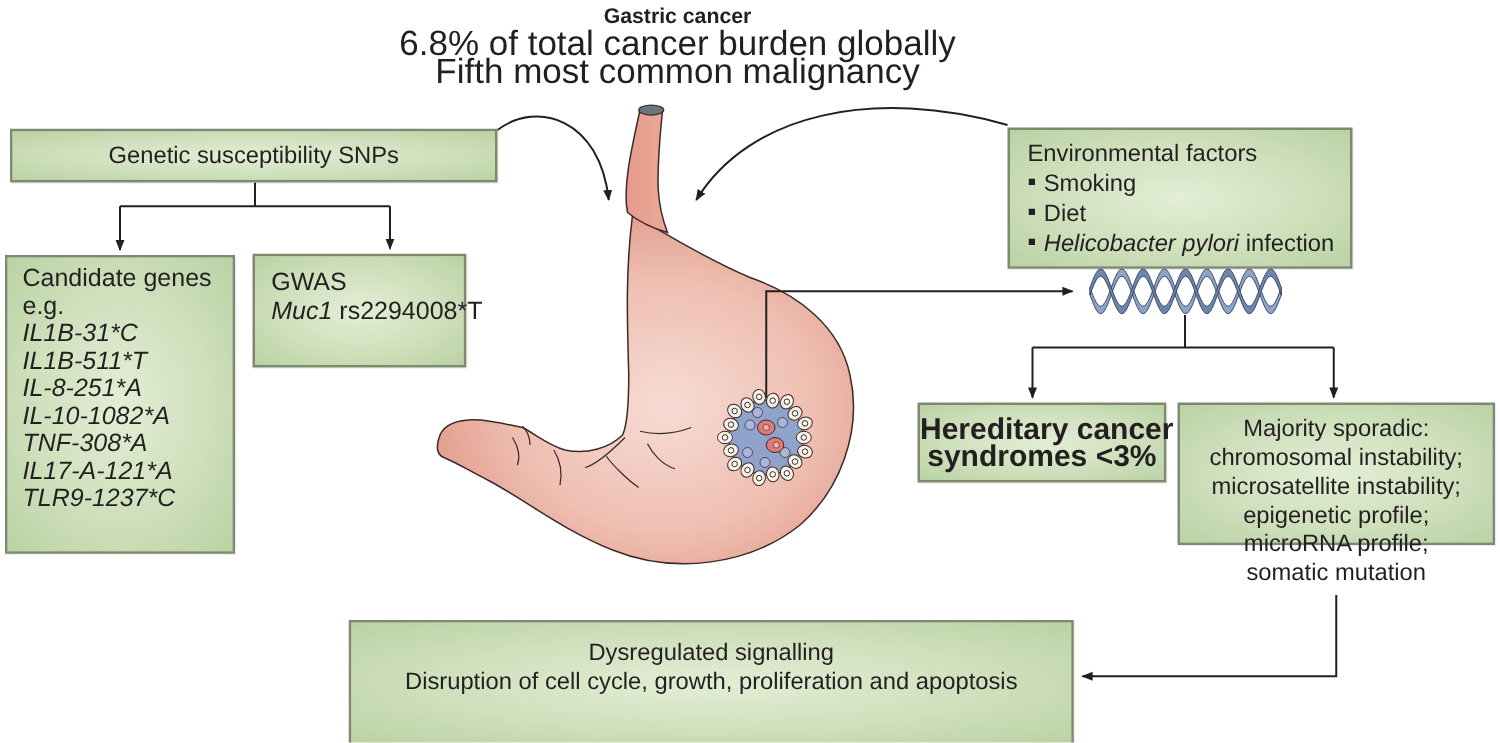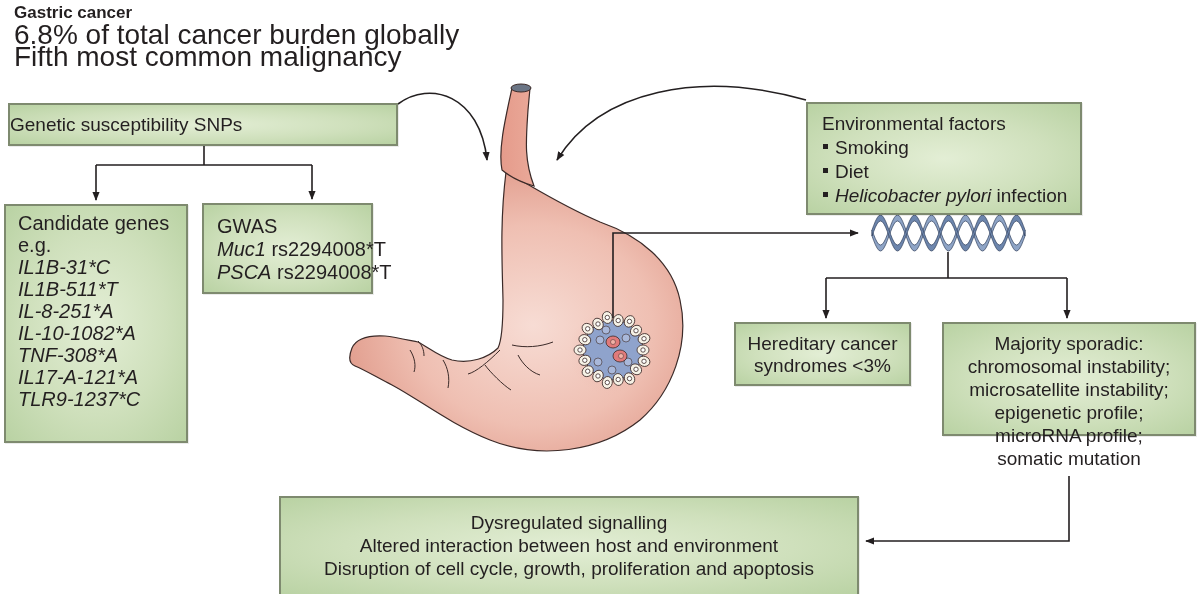--- a/index.html
+++ b/index.html
@@ -7,31 +7,31 @@
          font-family: "Liberation Sans", "DejaVu Sans", sans-serif; color: #231f20; }
   .box {
     position: absolute; box-sizing: border-box;
     border: 2px solid #7e8a6f;
     background: radial-gradient(ellipse at center, #e3eed5 0%, #cfe0bc 55%, #b9d2a3 100%);
     box-shadow: 1px 1px 0 rgba(0,0,0,0.08);
   }
   .box .line { display: block; white-space: nowrap; }
   .center { text-align: center; }
   em, .it { font-style: italic; }
-  #title { position: absolute; left: 14px; width: 1078px; top: 2px; text-align: left; }
+  #title { position: absolute; left: 3px; width: 1078px; top: 2px; text-align: center; }
   #title .t1 { font-weight: bold; font-size: 17px; line-height: 22px; }
   #title .t2 { font-size: 28px; line-height: 22px; }
   svg.overlay { position: absolute; left: 0; top: 0; }
 
-  #box-snps { left: 8px; top: 103px; width: 390px; height: 43px; font-size: 19px; line-height: 40px; text-align: left; }
+  #box-snps { left: 8px; top: 103px; width: 390px; height: 43px; font-size: 19px; line-height: 40px; text-align: center; }
   #box-candidate { left: 4px; top: 204px; width: 184px; height: 239px; font-size: 20px; line-height: 22px; padding: 6px 0 0 12px; }
   #box-gwas { left: 202px; top: 203px; width: 171px; height: 91px; font-size: 20px; line-height: 23px; padding: 10px 0 0 13px; }
   #box-env { left: 806px; top: 66px; width: 276px; height: 113px; font-size: 19px; line-height: 24px; padding: 8px 0 0 14px; margin-top: 36px; }
   #box-env .bullet { display: inline-block; width: 5px; height: 5px; background: #231f20; margin: 0 7px 4px 1px; vertical-align: middle; }
-  #box-hered { left: 734px; top: 322px; width: 177px; height: 64px; font-size: 19px; line-height: 22px; padding-top: 9px; }
+  #box-hered { left: 734px; top: 322px; width: 199px; height: 64px; font-size: 24px; line-height: 22px; padding-top: 9px; font-weight: bold; }
   #box-sporadic { left: 942px; top: 322px; width: 254px; height: 114px; font-size: 19px; line-height: 23px; padding-top: 8px; }
   #box-signal { left: 279px; top: 496px; width: 580px; height: 102px; font-size: 19px; line-height: 23px; padding-top: 13px; }
 </style>
 </head>
 <body>
 
 <div id="title">
   <div class="t1">Gastric cancer</div>
   <div class="t2">6.8% of total cancer burden globally</div>
   <div class="t2">Fifth most common malignancy</div>
@@ -161,21 +161,20 @@
   <span class="line it">IL-8-251*A</span>
   <span class="line it">IL-10-1082*A</span>
   <span class="line it">TNF-308*A</span>
   <span class="line it">IL17-A-121*A</span>
   <span class="line it">TLR9-1237*C</span>
 </div>
 
 <div id="box-gwas" class="box">
   <span class="line">GWAS</span>
   <span class="line"><em>Muc1</em><span> rs2294008*T</span></span>
-  <span class="line"><em>PSCA</em><span> rs2294008*T</span></span>
 </div>
 
 <div id="box-env" class="box">
   <span class="line">Environmental factors</span>
   <span class="line"><span class="bullet"></span><em></em><span>Smoking</span></span>
   <span class="line"><span class="bullet"></span><em></em><span>Diet</span></span>
   <span class="line"><span class="bullet"></span><em>Helicobacter pylori</em><span> infection</span></span>
 </div>
 
 <div id="box-hered" class="box center">
@@ -187,15 +186,14 @@
   <span class="line">Majority sporadic:</span>
   <span class="line">chromosomal instability;</span>
   <span class="line">microsatellite instability;</span>
   <span class="line">epigenetic profile;</span>
   <span class="line">microRNA profile;</span>
   <span class="line">somatic mutation</span>
 </div>
 
 <div id="box-signal" class="box center">
   <span class="line">Dysregulated signalling</span>
-  <span class="line">Altered interaction between host and environment</span>
   <span class="line">Disruption of cell cycle, growth, proliferation and apoptosis</span>
 </div>
 
 </body></html>

